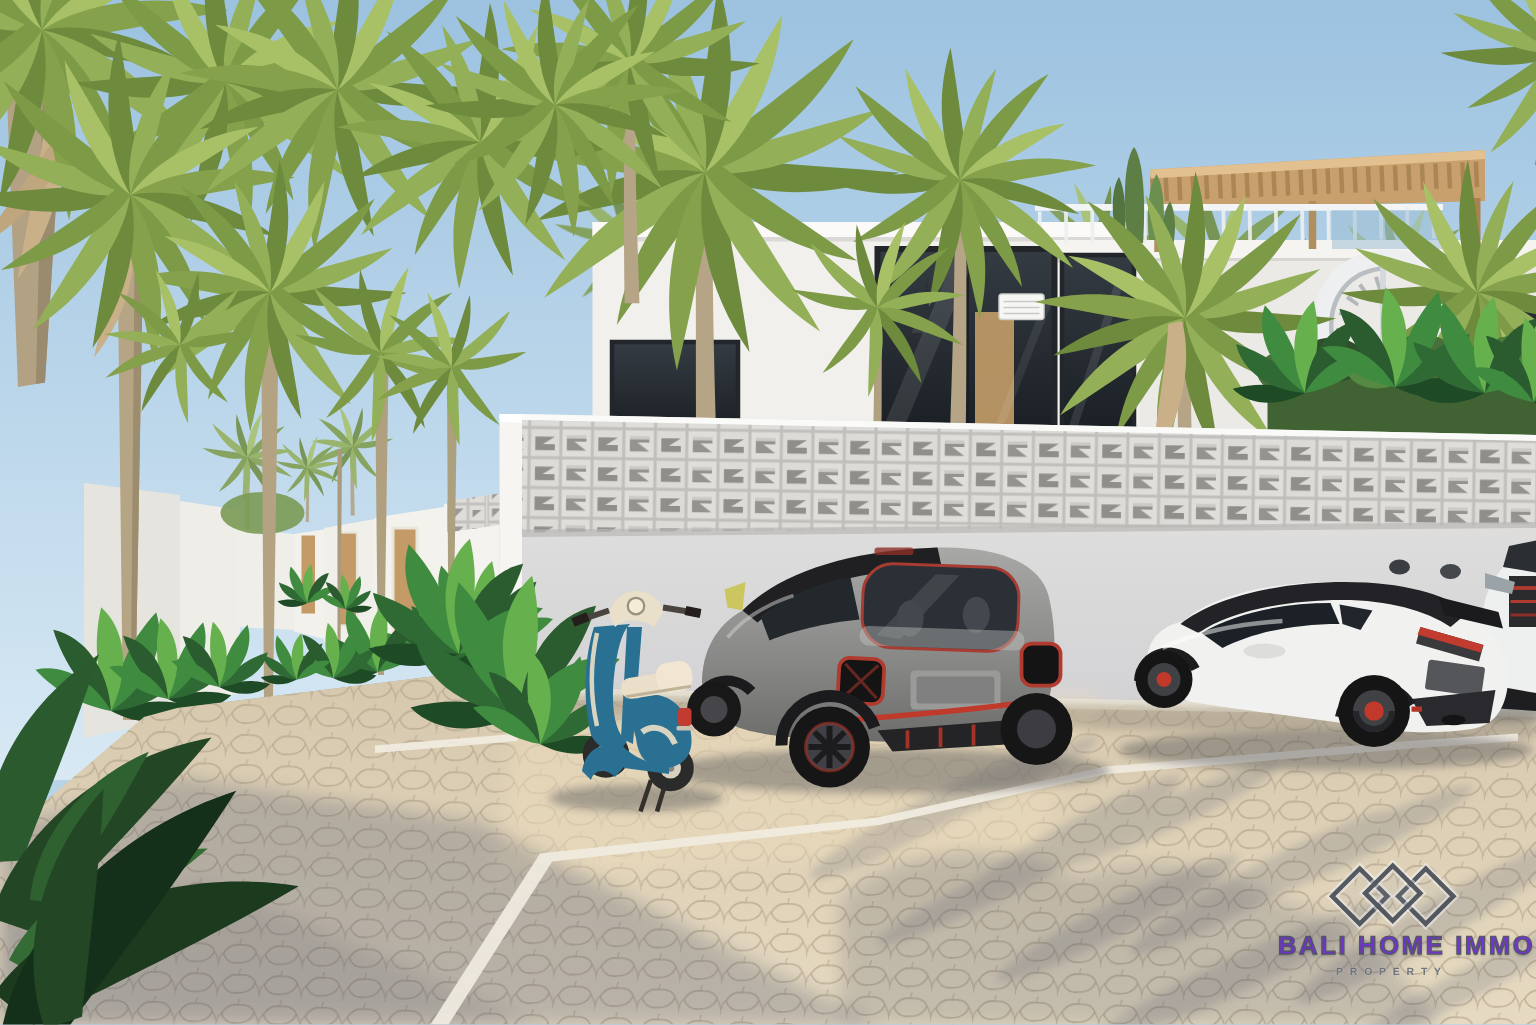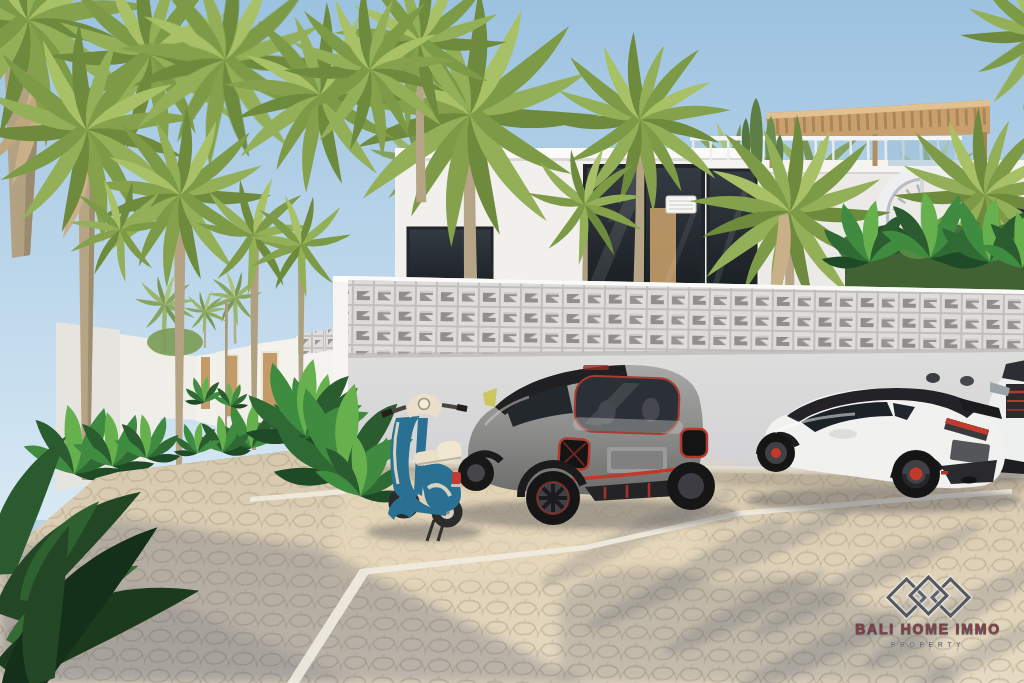--- a/index.html
+++ b/index.html
@@ -8,22 +8,22 @@
   .scene-art{position:absolute;left:0;top:0;width:1024px;height:683px;display:block;}
   
   .watermark{position:absolute;left:852px;top:577px;width:152px;text-align:center;
              opacity:.93;user-select:none;}
   .diamonds{display:flex;justify-content:center;align-items:center;height:40px;margin-bottom:4px;}
   .d{width:23px;height:23px;border:3px solid #4b505b;transform:rotate(45deg);
      box-shadow:0 0 0 1.5px rgba(244,245,248,.55), inset 0 0 0 1.5px rgba(244,245,248,.55);
      background:rgba(120,126,138,.08);}
   .d-mid{margin:0 -7px;position:relative;z-index:2;top:-2px;
          background:rgba(150,156,168,.14);}
-  .brand{font-size:14px;font-weight:bold;letter-spacing:1.8px;white-space:nowrap;
-         color:#b91c1c;-webkit-text-stroke:0.9px #4b505b;
+  .brand{font-size:17px;font-weight:bold;letter-spacing:1.8px;white-space:nowrap;
+         color:#6d28d9;-webkit-text-stroke:0.9px #4b505b;
          text-shadow:0 1px 2px rgba(68,73,84,.45);}
   .tagline{margin-top:4px;font-size:7px;font-weight:bold;letter-spacing:4.5px;
            color:#6a6f79;text-shadow:0 0 1px rgba(255,255,255,.6);}
 </style>
 </head>
 <body>
 
 <div class="scene">
 <svg class="scene-art" viewBox="0 0 1024 683" xmlns="http://www.w3.org/2000/svg">
   <defs>

